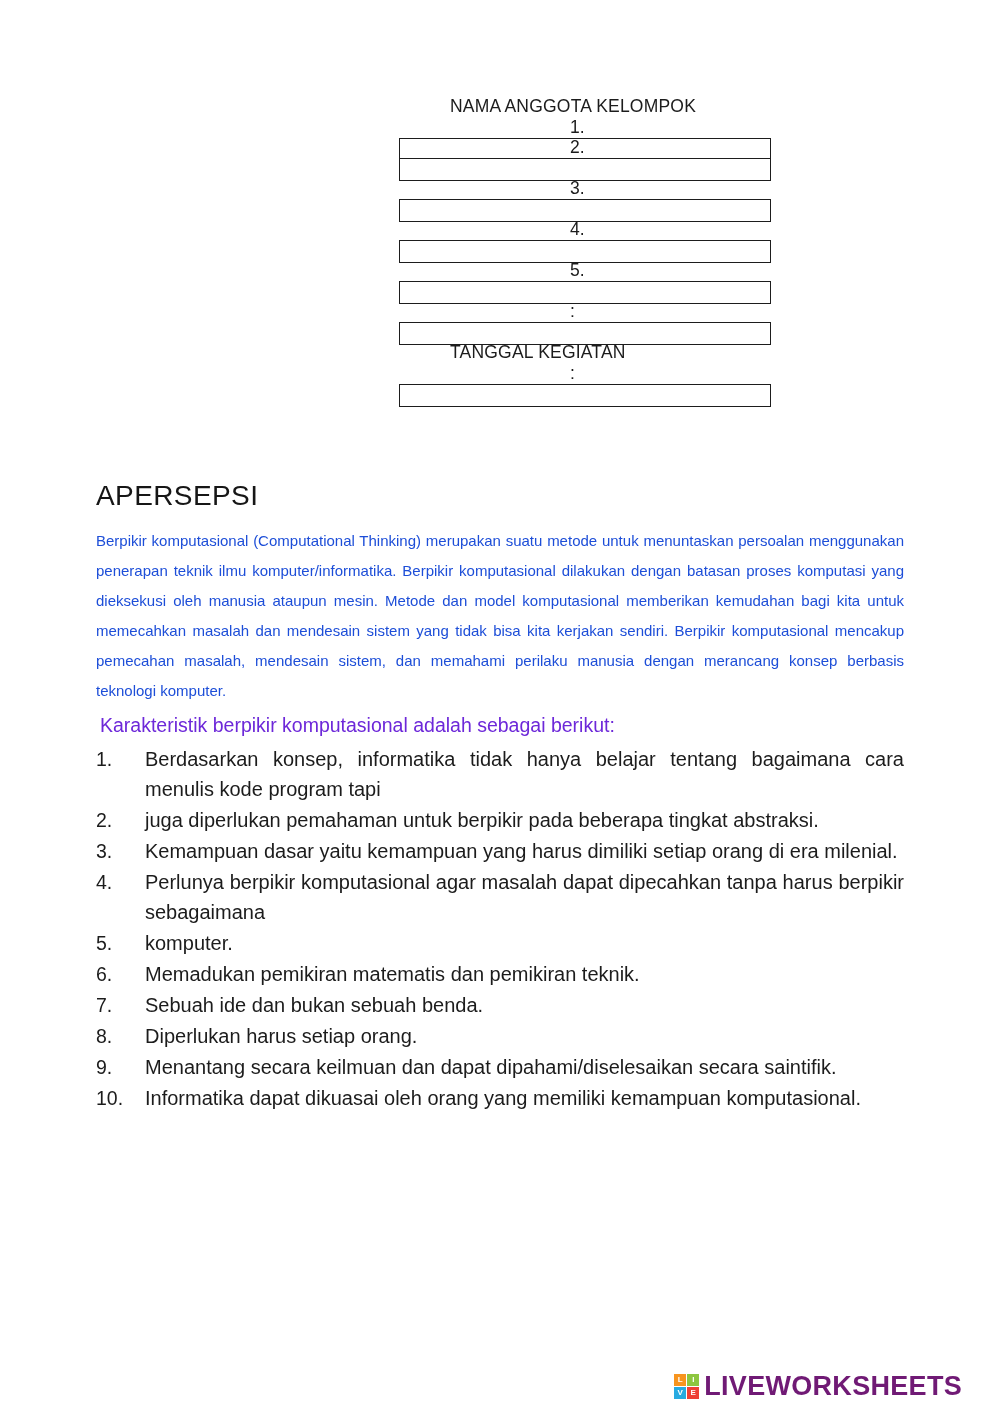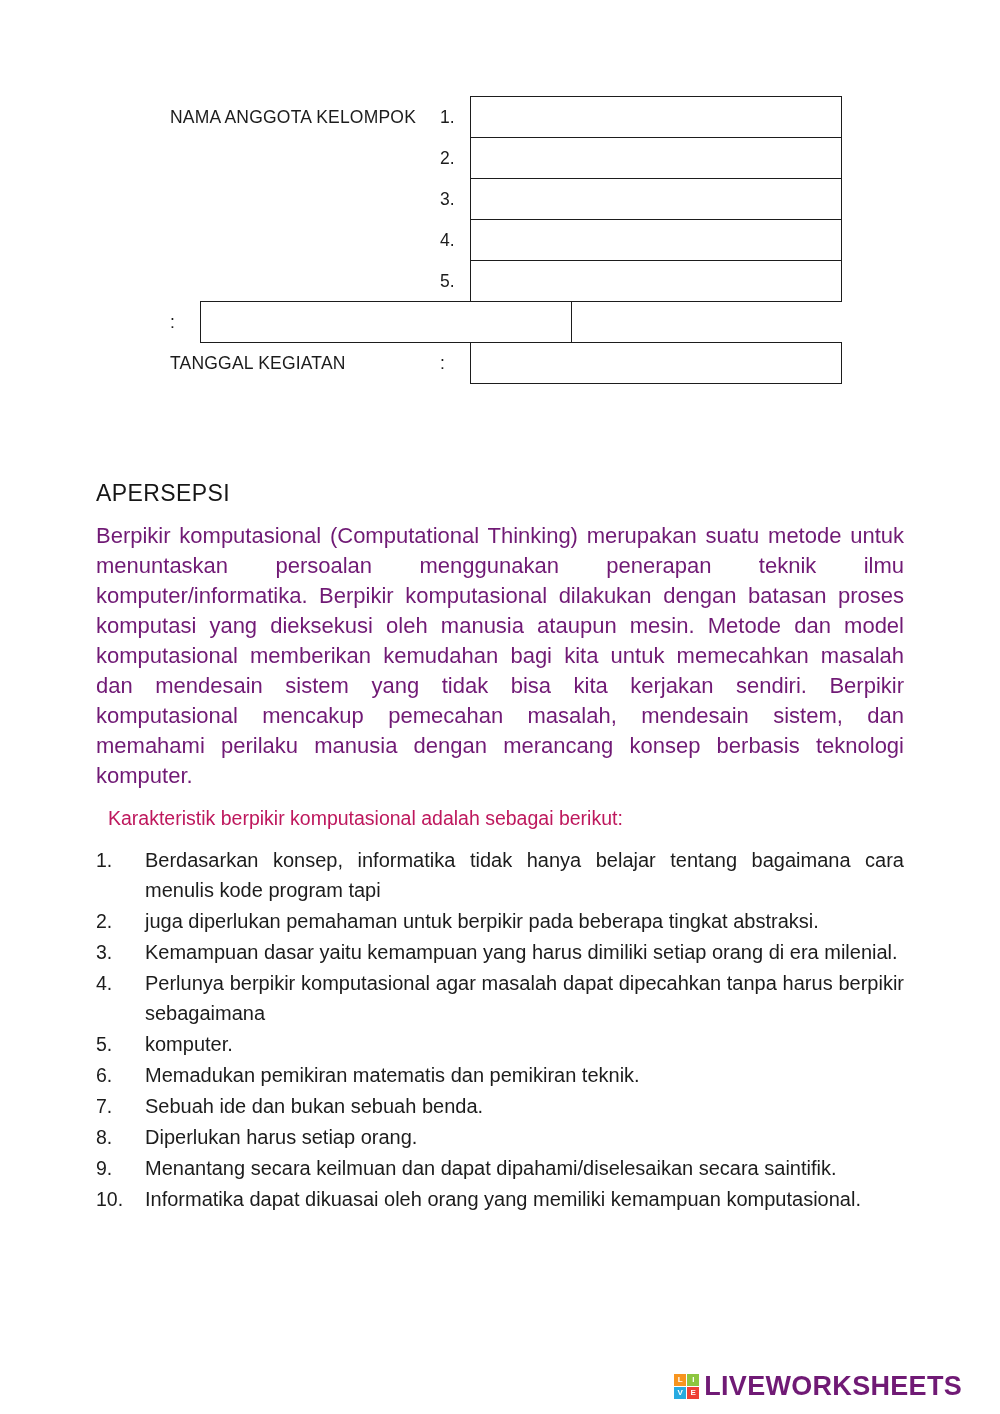--- a/index.html
+++ b/index.html
@@ -10,21 +10,21 @@
     margin: 0 auto;
     background: #ffffff;
     font-family: "Liberation Sans", sans-serif;
     color: #1c1c1c;
     overflow: hidden;
     box-sizing: border-box;
   }
 
   
   .form-area { margin: 96px 0 0 170px; }
-  .frow { display: flex; align-items: center; height: 42px; }
+  .frow { display: flex; align-items: center; height: 42px; flex-direction: column; }
   .frow + .frow { margin-top: -1px; }
   .flabel {
     width: 270px;
     font-size: 17.5px;
     letter-spacing: 0.2px;
     white-space: nowrap;
   }
   .fnum { width: 30px; font-size: 17.5px; }
   .fbox {
     width: 372px;
@@ -34,37 +34,37 @@
     background: #ffffff;
     font: 18px "Liberation Sans", sans-serif;
     padding: 0 8px;
     outline: none;
   }
 
   
   .content { margin: 0 96px; }
   .section-heading {
     margin: 96px 0 14px 0;
-    font-size: 23px;
+    font-size: 28px;
     font-weight: 400;
     letter-spacing: 0.4px;
     color: #161616;
   }
   .body-par {
     margin: 0;
-    font-size: 22px;
+    font-size: 15px;
     line-height: 30px;
     text-align: justify;
-    color: #701a75;
+    color: #1d4ed8;
   }
   .list-intro {
-    margin: 12px;
+    margin: 4px;
     font-size: 19.5px;
     line-height: 30px;
-    color: #be185d;
+    color: #6d28d9;
   }
   .num-list { margin-top: 0; }
   .nitem { display: flex; margin-top: 1px; }
   .nitem .num {
     width: 49px;
     flex: 0 0 49px;
     font-size: 19.5px;
     line-height: 30px;
   }
   .nitem .txt {

